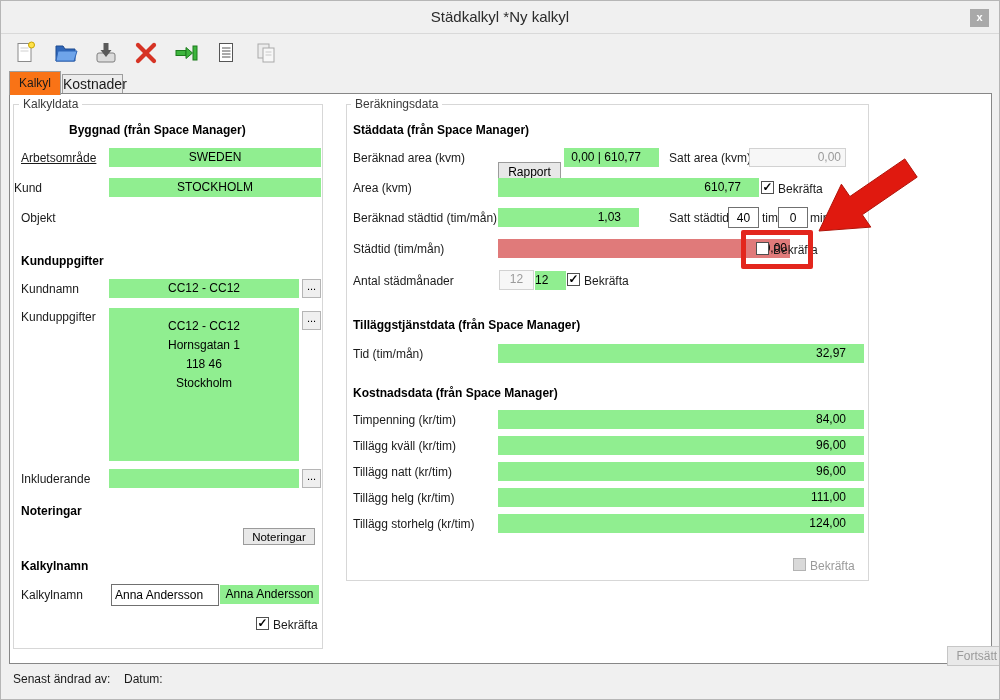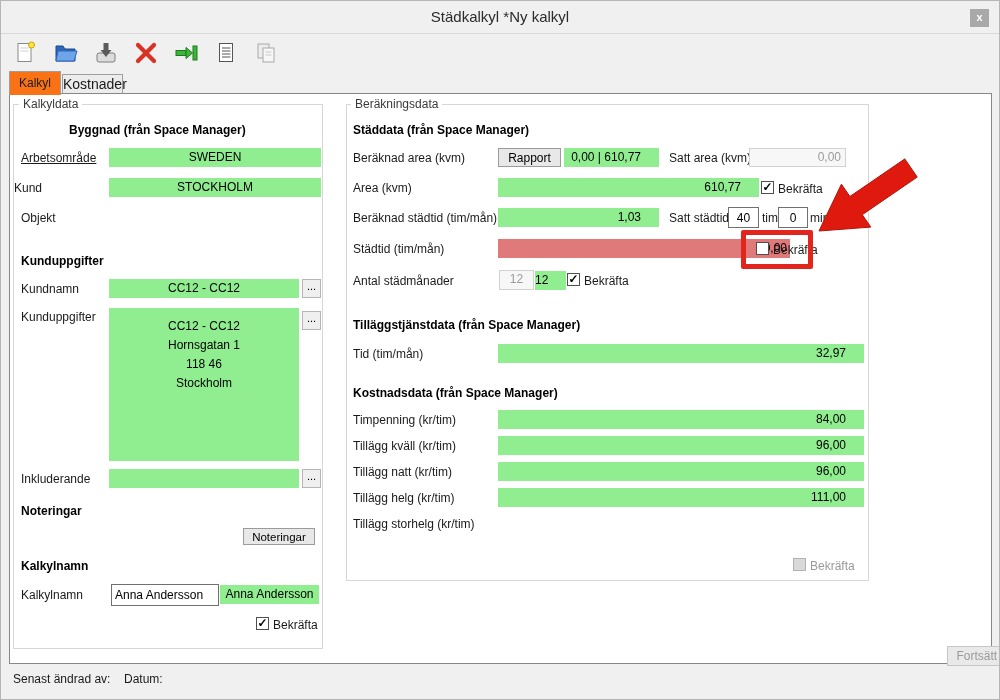--- a/index.html
+++ b/index.html
@@ -142,32 +142,32 @@
 
   <div class="abs cb" style="left:255px;top:616px;">✓</div>
   <div class="abs lbl" style="left:272px;top:617px;">Bekräfta</div>
 
   <div class="abs groupbox" style="left:345px;top:103px;width:523px;height:477px;"></div>
   <div class="abs grouplabel" style="left:350px;top:96px;">Beräkningsdata</div>
 
   <div class="abs heading" style="left:352px;top:122px;">Städdata (från Space Manager)</div>
 
   <div class="abs lbl" style="left:352px;top:150px;">Beräknad area (kvm)</div>
-  <div class="abs btn" style="left:497px;top:147px;width:63px;height:19px;line-height:18px;">Rapport</div>
+  <div class="abs btn" style="left:497px;top:161px;width:63px;height:19px;line-height:18px;">Rapport</div>
   <div class="abs green right" style="left:563px;top:147px;width:95px;height:19px;">0,00 | 610,77</div>
   <div class="abs lbl" style="left:668px;top:150px;">Satt area (kvm)</div>
   <div class="abs grayfield" style="left:748px;top:147px;width:97px;height:19px;text-align:right;padding-right:4px;">0,00</div>
 
   <div class="abs lbl" style="left:352px;top:180px;">Area (kvm)</div>
   <div class="abs green right" style="left:497px;top:177px;width:261px;height:19px;">610,77</div>
   <div class="abs cb" style="left:760px;top:180px;">✓</div>
   <div class="abs lbl" style="left:777px;top:181px;">Bekräfta</div>
 
   <div class="abs lbl" style="left:352px;top:210px;">Beräknad städtid (tim/mån)</div>
-  <div class="abs green right" style="left:497px;top:207px;width:161px;height:19px;">1,03</div>
+  <div class="abs green right" style="left:497px;top:207px;width:141px;height:19px;">1,03</div>
   <div class="abs lbl" style="left:668px;top:210px;">Satt städtid</div>
   <input class="field" style="left: 727px; top: 206px; width: 31px; height: 21px; text-align: center;" value="40">
   <div class="abs lbl" style="left:761px;top:210px;">tim</div>
   <input class="field" style="left: 777px; top: 206px; width: 30px; height: 21px; text-align: center;" value="0">
   <div class="abs lbl" style="left:809px;top:210px;">min</div>
 
   <div class="abs lbl" style="left:352px;top:241px;">Städtid (tim/mån)</div>
   <div class="abs redfield" style="left:497px;top:238px;width:292px;height:19px;">40,00</div>
   <div class="abs cb" style="left:755px;top:241px;"></div>
   <div class="abs lbl" style="left:772px;top:242px;">Bekräfta</div>
@@ -190,20 +190,21 @@
   <div class="abs lbl" style="left:352px;top:438px;">Tillägg kväll (kr/tim)</div>
   <div class="abs green right" style="left:497px;top:435px;width:366px;height:19px;">96,00</div>
 
   <div class="abs lbl" style="left:352px;top:464px;">Tillägg natt (kr/tim)</div>
   <div class="abs green right" style="left:497px;top:461px;width:366px;height:19px;">96,00</div>
 
   <div class="abs lbl" style="left:352px;top:490px;">Tillägg helg (kr/tim)</div>
   <div class="abs green right" style="left:497px;top:487px;width:366px;height:19px;">111,00</div>
 
   <div class="abs lbl" style="left:352px;top:516px;">Tillägg storhelg (kr/tim)</div>
+  <div class="abs green right" style="left:497px;top:513px;width:366px;height:19px;">124,00</div>
 
   <div class="abs cb cb-disabled" style="left:792px;top:557px;"></div>
   <div class="abs lbl" style="left:809px;top:558px;color:#9a9a9a;">Bekräfta</div>
 
   <div class="abs btn btn-disabled" style="left:910px;top:645px;width:77px;height:20px;line-height:19px;z-index:4;margin-left:36px;">Fortsätt &gt;&gt;</div>
 
   <div class="abs statusbar">
     <div class="abs lbl" style="left:12px;top:8px;">Senast ändrad av:</div>
     <div class="abs lbl" style="left:123px;top:8px;">Datum:</div>
   </div>

